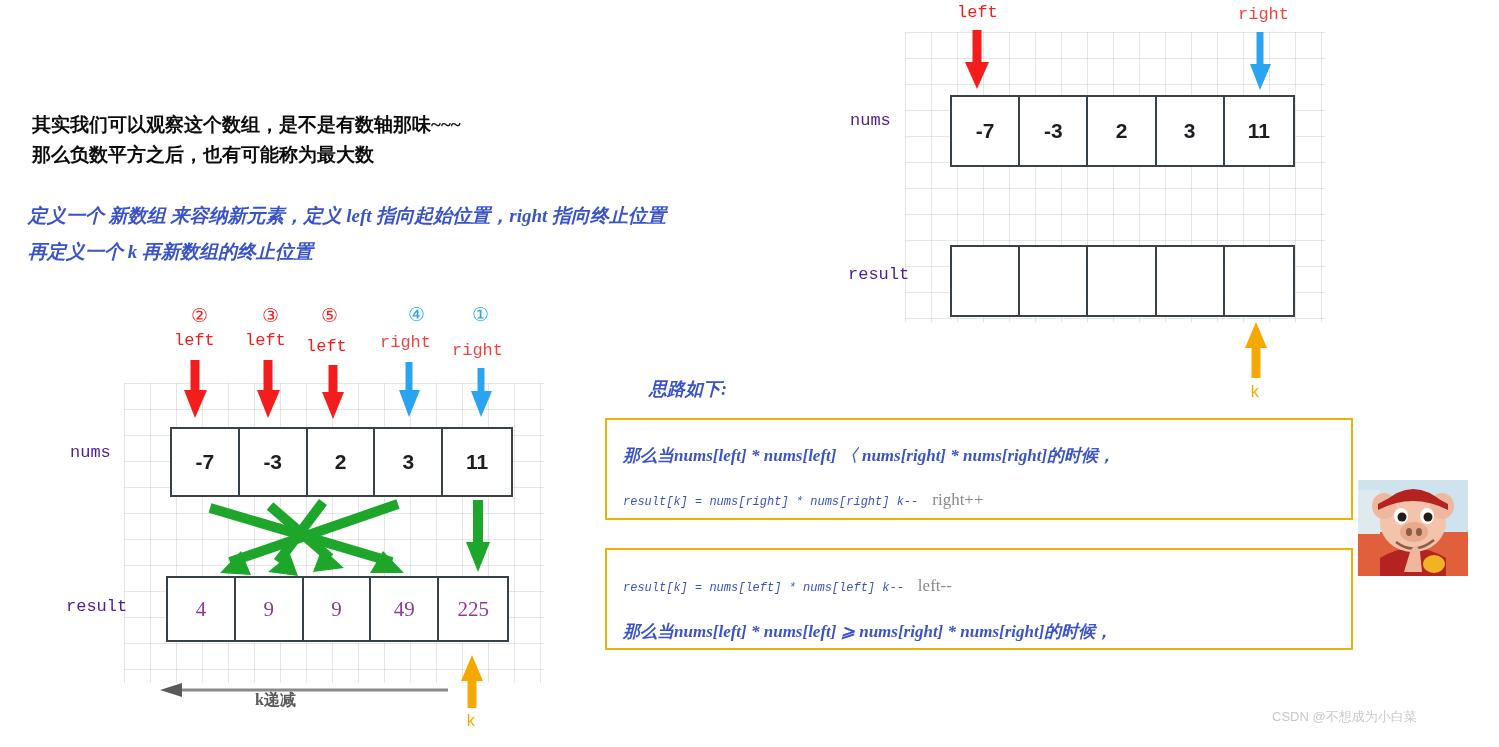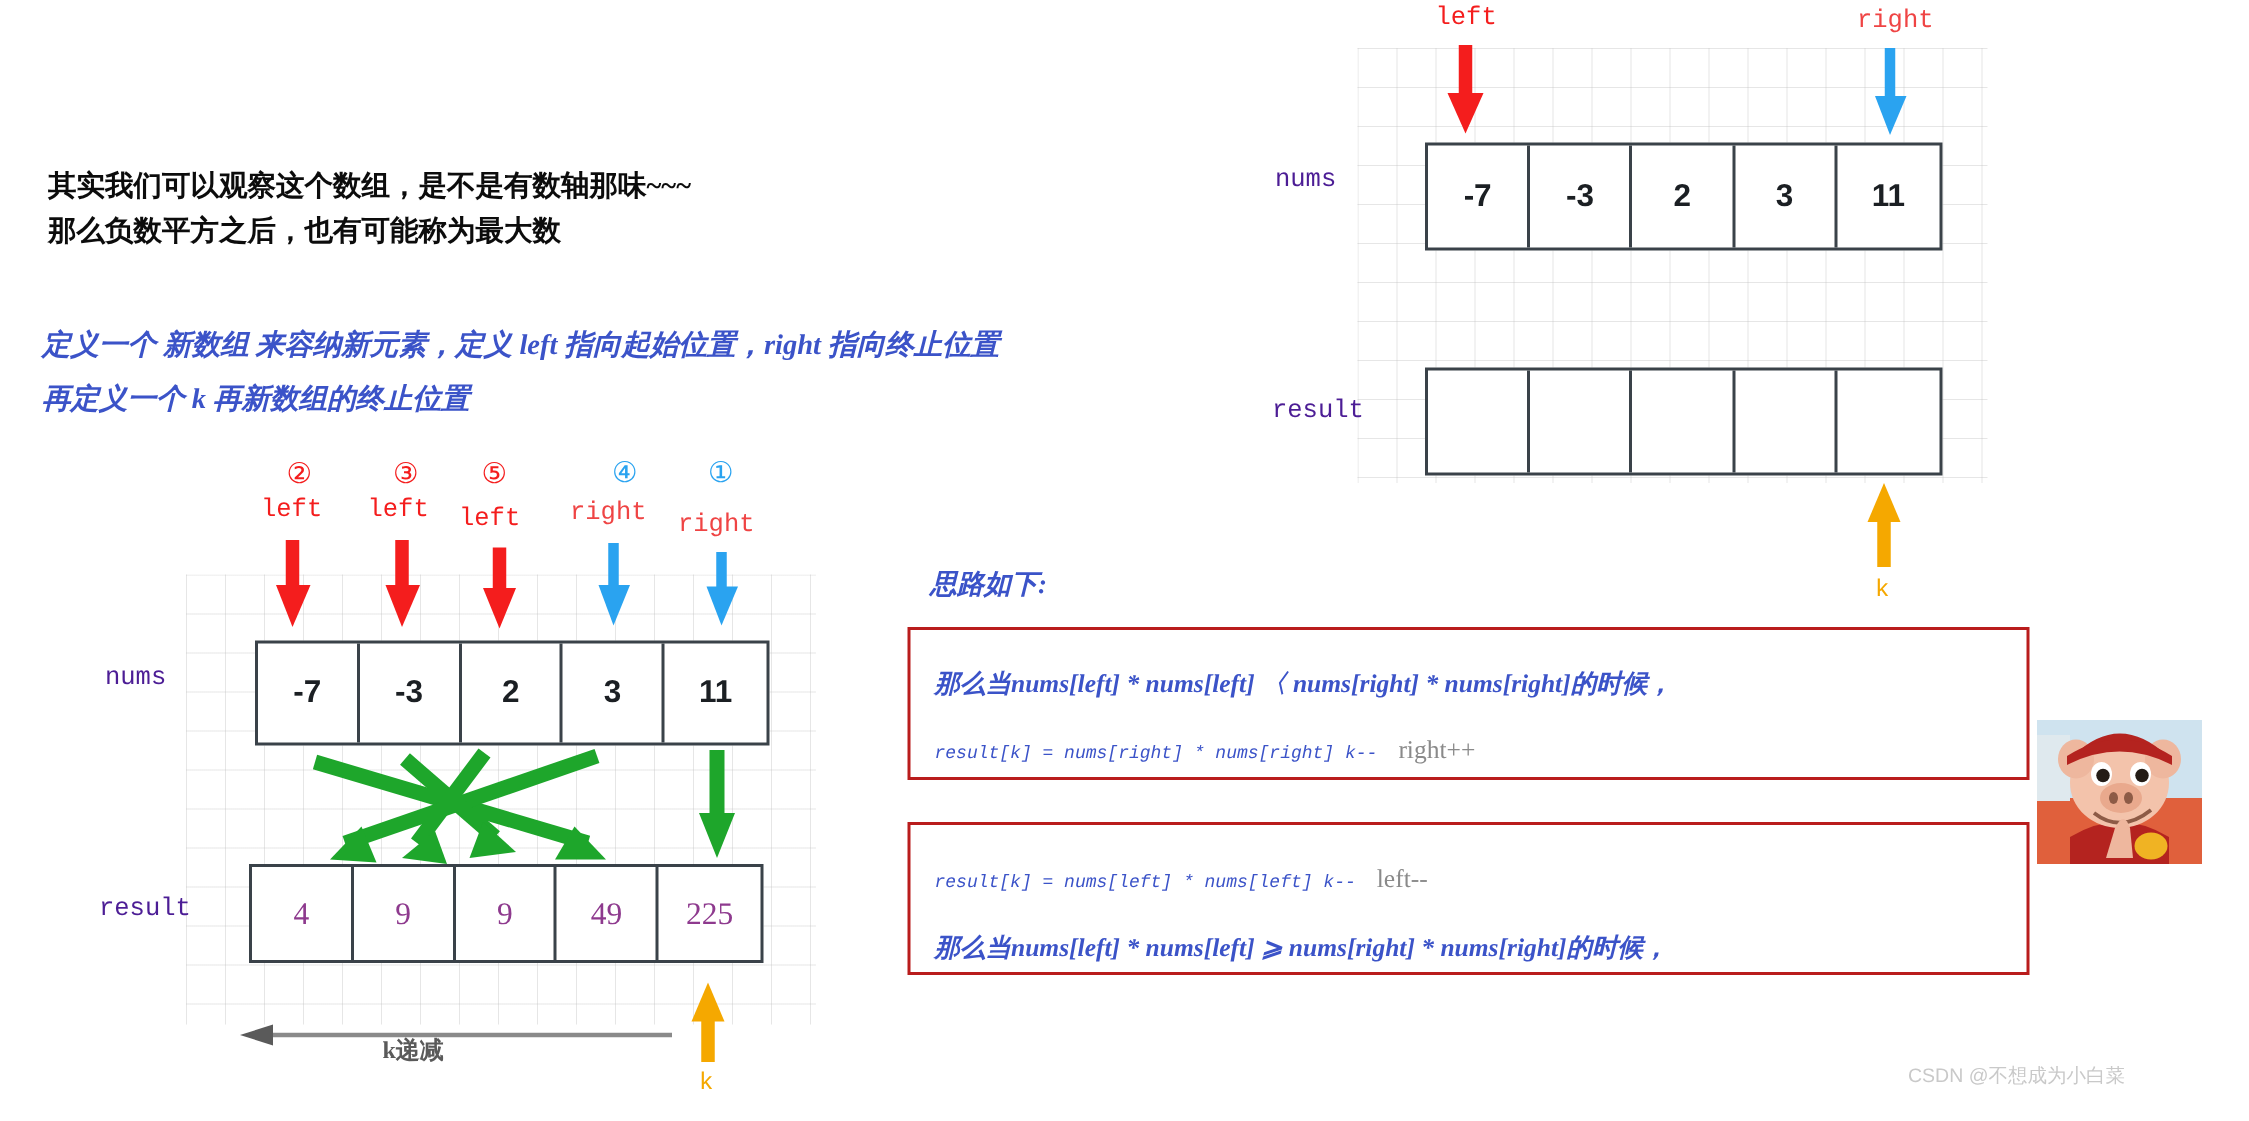--- a/index.html
+++ b/index.html
@@ -94,36 +94,35 @@
   }
   .cn-blue-italic {
     position: absolute;
     font-family: "Liberation Serif", serif;
     font-style: italic;
     font-weight: bold;
     font-size: 19px;
     color: #3b53c8;
     line-height: 38px;
     white-space: nowrap;
-    margin-top: 15px;
   }
   .heading-italic {
     position: absolute;
     font-family: "Liberation Serif", serif;
     font-style: italic;
     font-weight: bold;
     font-size: 18px;
     color: #3b53c8;
     white-space: nowrap;
   }
 
   
   .rule-box {
     position: absolute;
-    border: 2px solid #b91c1c;
+    border: 2px solid #eab308;
     box-sizing: border-box;
     background: #ffffff;
     padding: 14px 16px 10px 16px;
   }
   .rule-line {
     font-family: "Liberation Serif", serif;
     font-style: italic;
     font-weight: bold;
     font-size: 17px;
     color: #3b53c8;
@@ -241,21 +240,21 @@
   <div class="cell res" style="width:68.6px;">4</div>
   <div class="cell res" style="width:68.6px;">9</div>
   <div class="cell res" style="width:68.6px;">9</div>
   <div class="cell res" style="width:68.6px;">49</div>
   <div class="cell res" style="width:68.6px;">225</div>
 </div>
 
 <div class="ptr-label ptr-gold" style="left:466px; top:713px; font-size:16px;">k</div>
 <div class="k-decr" style="left:255px; top:690px;">k递减</div>
 
-<div class="heading-italic" style="left:620px; top:377px;">思路如下:</div>
+<div class="heading-italic" style="left:649px; top:377px;">思路如下:</div>
 
 <div class="rule-box" style="left:605px; top:418px; width:748px; height:102px;">
   <div class="rule-line">那么当nums[left] * nums[left] 〈 nums[right] * nums[right]的时候，</div>
   <div class="rule-line">
     <span class="mono">result[k] = nums[right] * nums[right]  k--</span><span class="gray">right++</span>
   </div>
 </div>
 
 <div class="rule-box" style="left:605px; top:548px; width:748px; height:102px;">
   <div class="rule-line">

